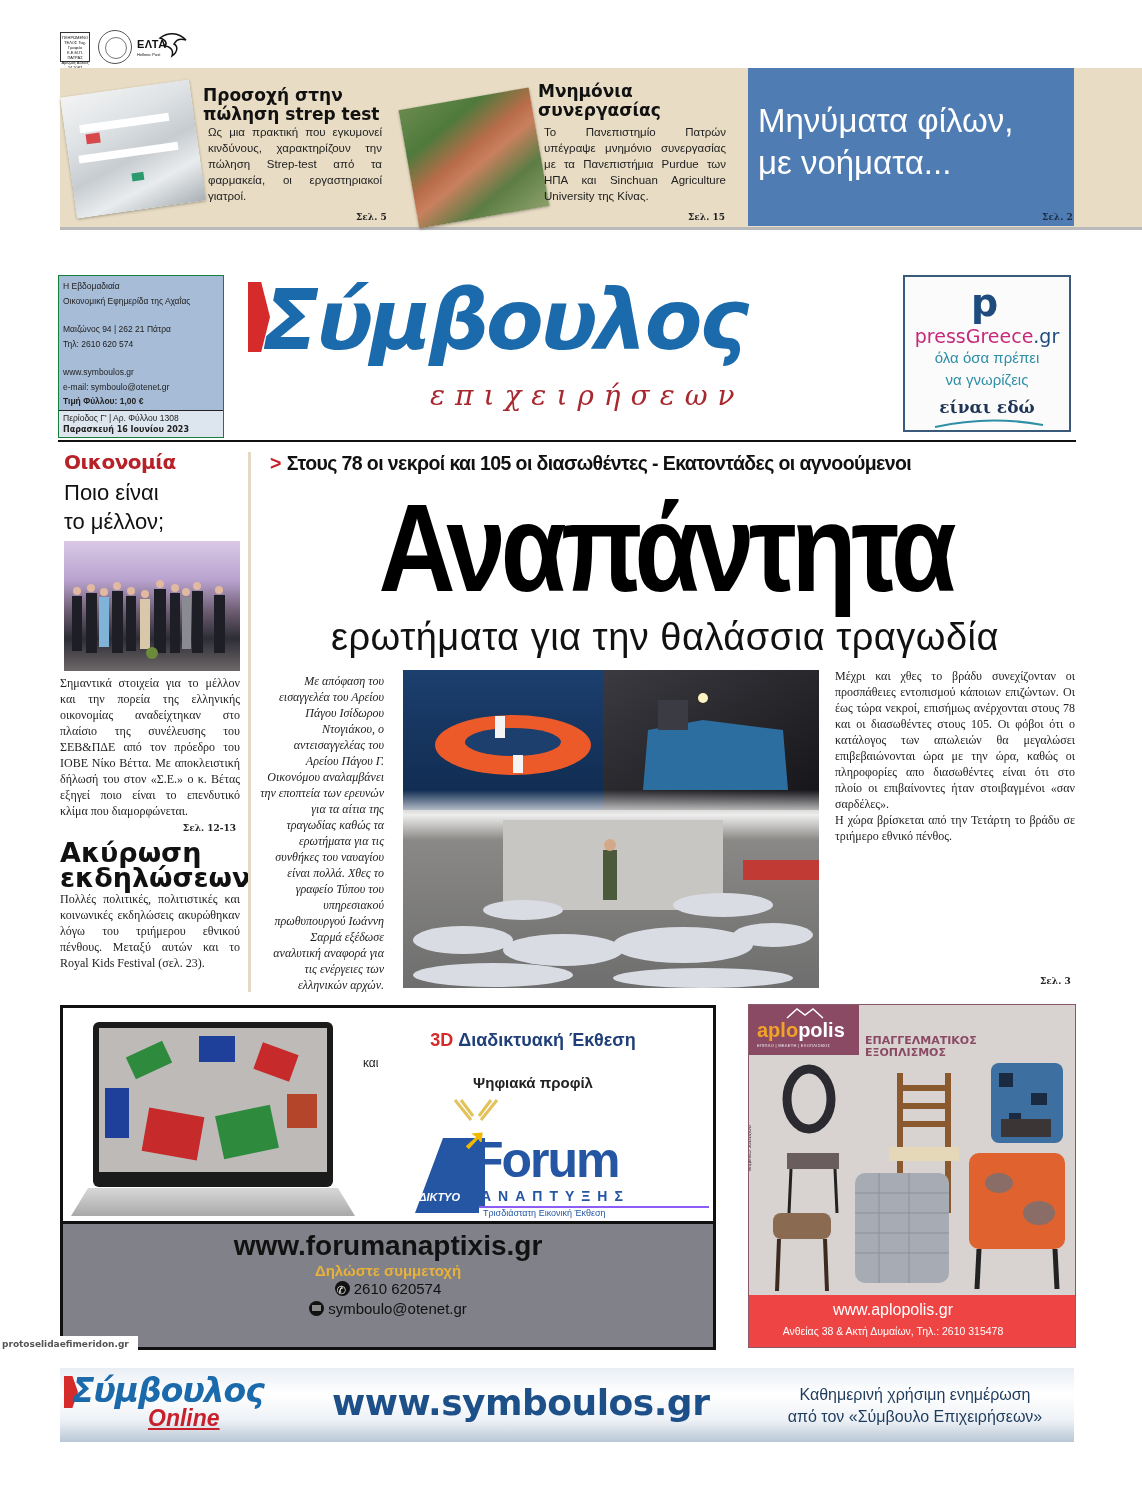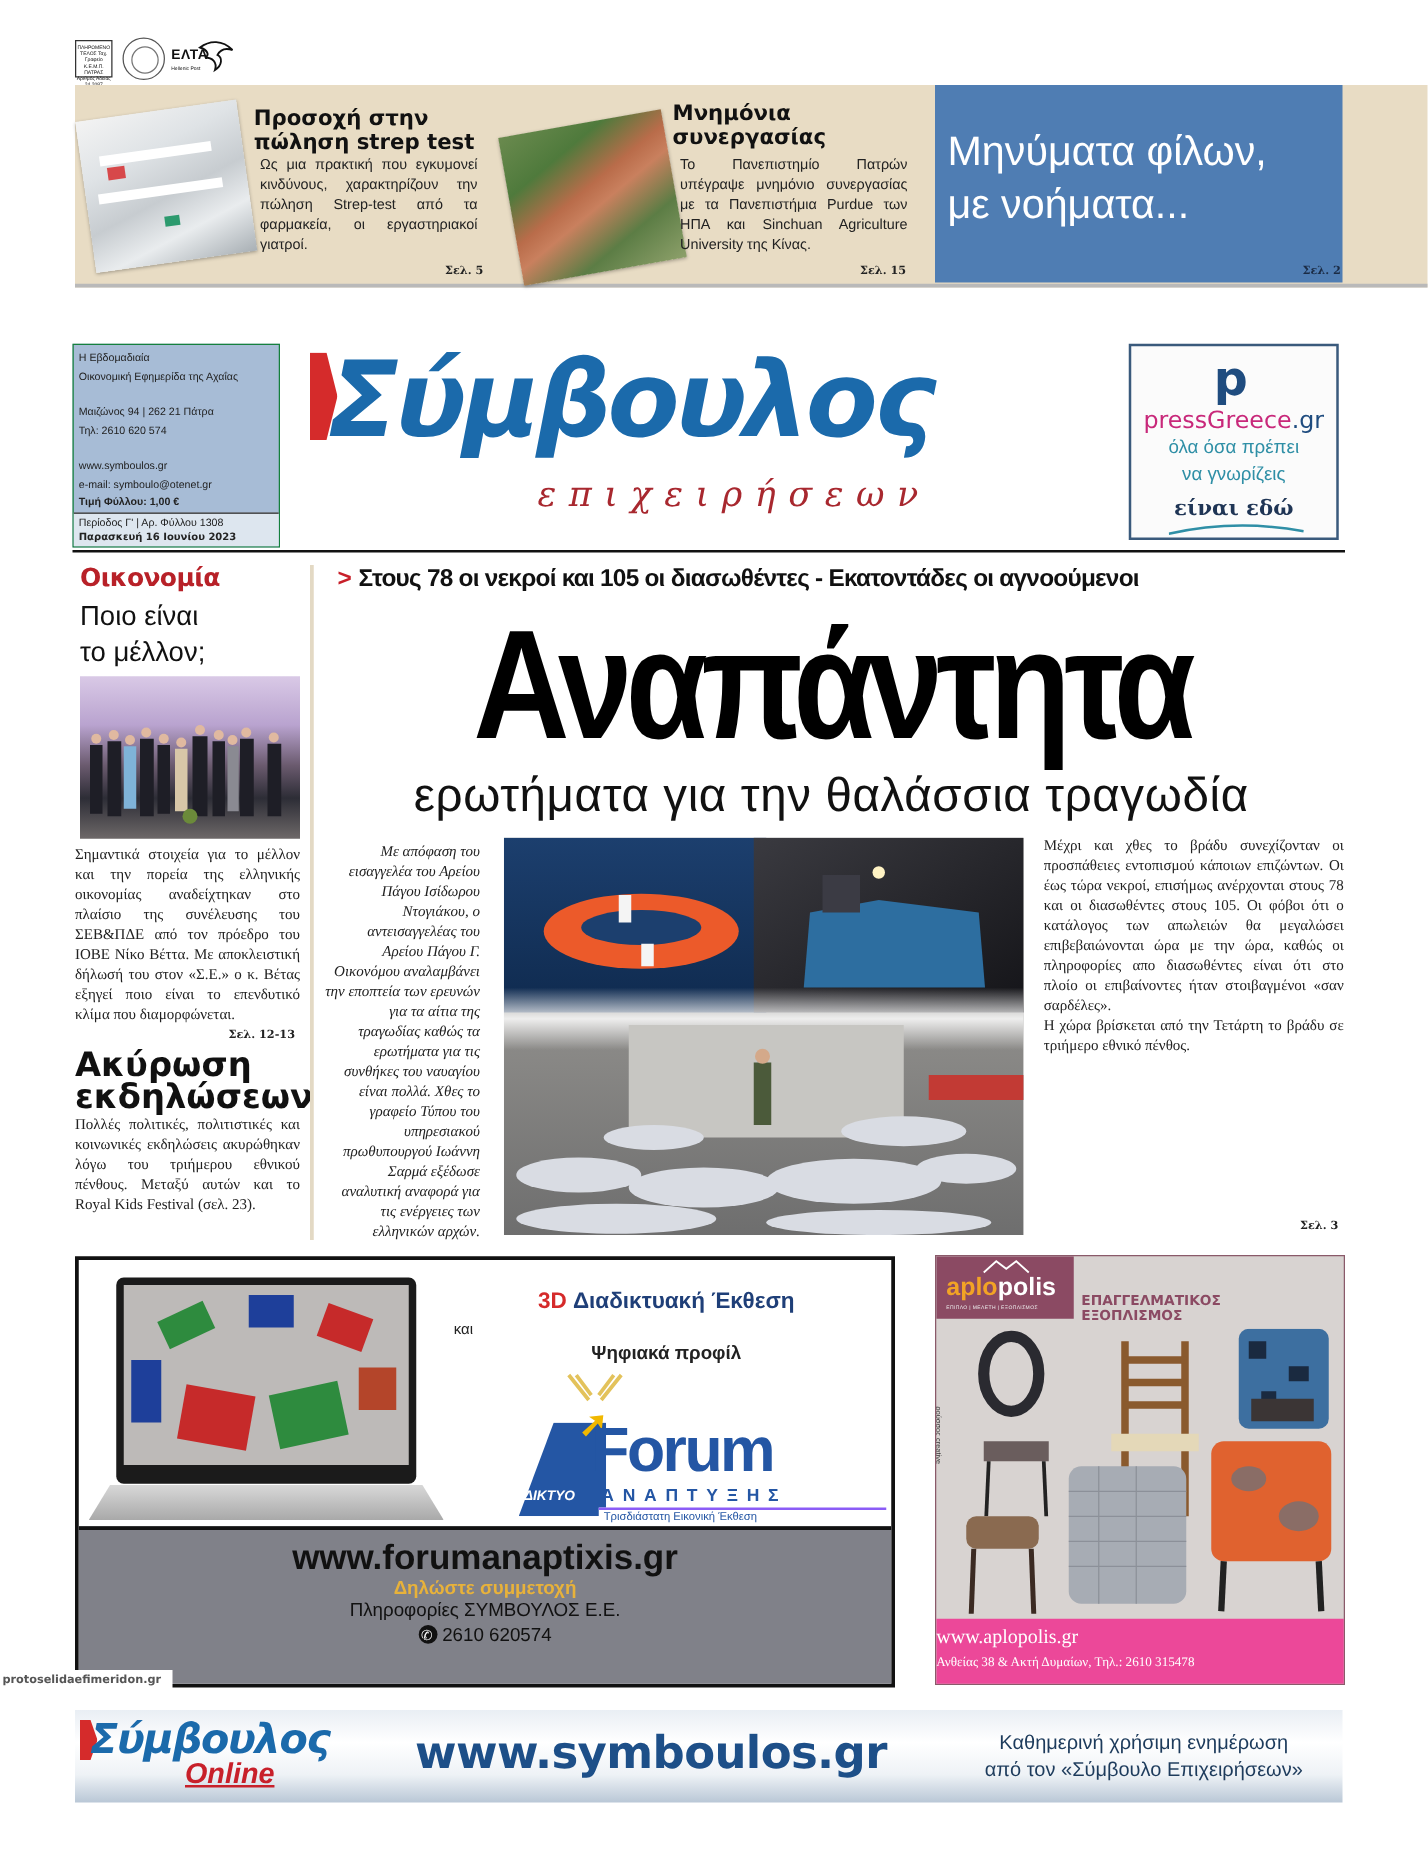--- a/index.html
+++ b/index.html
@@ -87,21 +87,21 @@
   .tiny-icon.mail::after { content: ""; position: absolute; left: 3px; top: 4px; width: 9px; height: 6px; background: #888; }
 
   .watermark { left: 0; top: 1336px; width: 138px; height: 16px; background: #fff; font-family: "DejaVu Sans", sans-serif; font-size: 9px; font-weight: bold; color: #555; padding-left: 2px; line-height: 16px; }
 
   .aplo-ad { left: 748px; top: 1004px; width: 328px; height: 344px; background: #d8d3d1; border: 1px solid #8a5a6a; overflow: hidden; }
   .aplo-top { position: absolute; left: 0; top: 0; width: 110px; height: 50px; background: #8b4a63; }
   .aplo-logo { position: absolute; left: 8px; top: 14px; font-weight: bold; font-size: 20px; color: #f2a325; }
   .aplo-logo span { color: #fff; }
   .aplo-logo-sub { position: absolute; left: 8px; top: 38px; font-size: 4px; color: #eee; letter-spacing: 0.3px; }
   .aplo-head { position: absolute; left: 116px; top: 30px; font-family: "DejaVu Sans", sans-serif; font-weight: bold; font-size: 11px; line-height: 12px; color: #8b4a63; }
-  .aplo-foot { position: absolute; left: 0; top: 290px; width: 328px; height: 54px; background: #ec4899; text-align: left; padding-right: 40px; color: #fff; font-family: Liberation Serif, serif; }
+  .aplo-foot { position: absolute; left: 0; top: 290px; width: 328px; height: 54px; background: #ef4444; text-align: center; padding-right: 40px; color: #fff; }
   .aplo-url { font-size: 16px; margin-top: 6px; }
   .aplo-addr { font-size: 10.5px; margin-top: 6px; }
   .chair { position: absolute; }
   .vert-label { position: absolute; left: 4px; top: 120px; font-size: 6px; color: #333; transform: rotate(90deg); transform-origin: left top; }
 
   
   .bottom-banner { left: 60px; top: 1368px; width: 1014px; height: 74px; background: linear-gradient(180deg, #e9eef4 0%, #ffffff 35%, #eef2f6 70%, #b9c7d6 100%); }
   .bb-bar { position: absolute; left: 4px; top: 8px; width: 14px; height: 32px; background: #d52b2b; clip-path: polygon(0 0, 60% 0, 100% 50%, 60% 100%, 0 100%); }
   .bb-logo { position: absolute; left: 12px; top: 2px; font-family: "DejaVu Sans", sans-serif; font-style: italic; font-weight: bold; font-size: 33px; letter-spacing: -1px; color: #1b6aab; line-height: 42px; }
   .bb-online { position: absolute; left: 88px; top: 36px; font-style: italic; font-weight: bold; font-size: 23px; color: #c8202a; text-decoration: underline; font-family: "Liberation Sans", sans-serif; line-height: 28px; }
@@ -317,22 +317,22 @@
   <div class="forum-logo-tri"></div>
   <div class="forum-arrow">➚</div>
   <div class="forum-word">Forum</div>
   <div class="forum-diktyo">ΔΙΚΤΥΟ</div>
   <div class="forum-anapt">ΑΝΑΠΤΥΞΗΣ</div>
   <div class="forum-tag">Τρισδιάστατη Εικονική Έκθεση</div>
 
   <div class="forum-bottom">
     <div class="forum-url">www.forumanaptixis.gr</div>
     <div class="forum-cta">Δηλώστε συμμετοχή</div>
-    <div class="forum-line">Πληροφορίες ΣΥΜΒΟΥΛΟΣ Ε.Ε.</div>
     <div class="forum-line"><span class="tiny-icon phone"></span><span>2610 620574</span></div>
+    <div class="forum-line"><span class="tiny-icon mail"></span><span>symboulo@otenet.gr</span></div>
   </div>
 </div>
 
 <div class="abs watermark">protoselidaefimeridon.gr</div>
 
 <div class="abs aplo-ad">
   <div class="aplo-top">
     <svg style="position:absolute;left:36px;top:2px;" width="40" height="12">
         <path d="M2 11 L12 2 L20 8 L28 2 L38 11" stroke="#fff" stroke-width="1.5" fill="none"></path>
       </svg>

